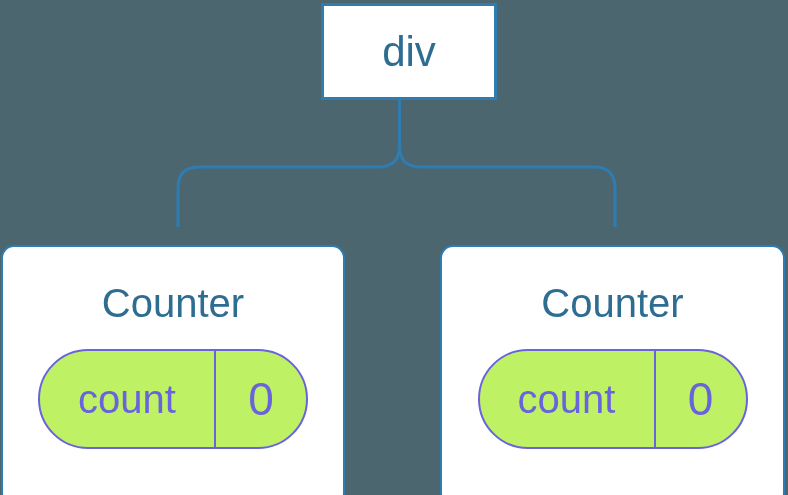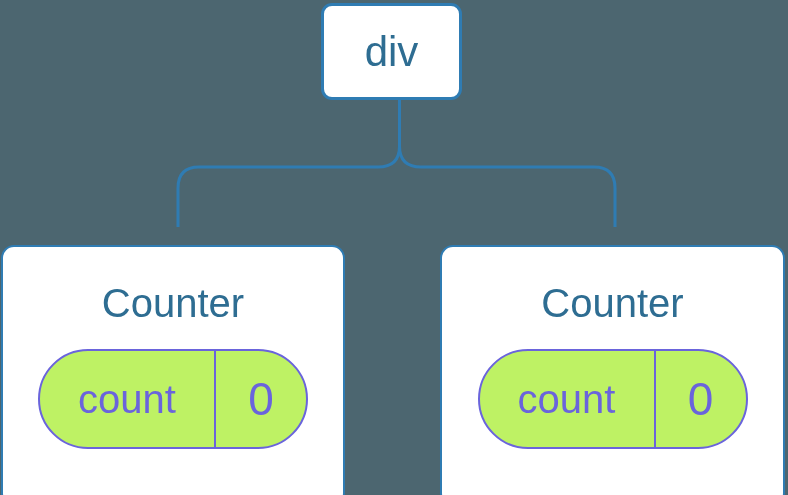--- a/index.html
+++ b/index.html
@@ -18,25 +18,25 @@
     position: absolute;
     inset: 0;
     width: 788px;
     height: 495px;
     pointer-events: none;
   }
   .root-node {
     position: absolute;
     left: 321px;
     top: 3px;
-    width: 141px;
+    width: 176px;
     height: 97px;
     background: #ffffff;
     border: 3px solid #2F7CB3;
-    border-radius: 11px;
+    border-radius: 0;
     box-sizing: border-box;
     display: flex;
     align-items: center;
     justify-content: center;
     font-size: 42px;
     font-weight: 500;
     color: #2E6D92;
   }
   .component-card {
     position: absolute;

